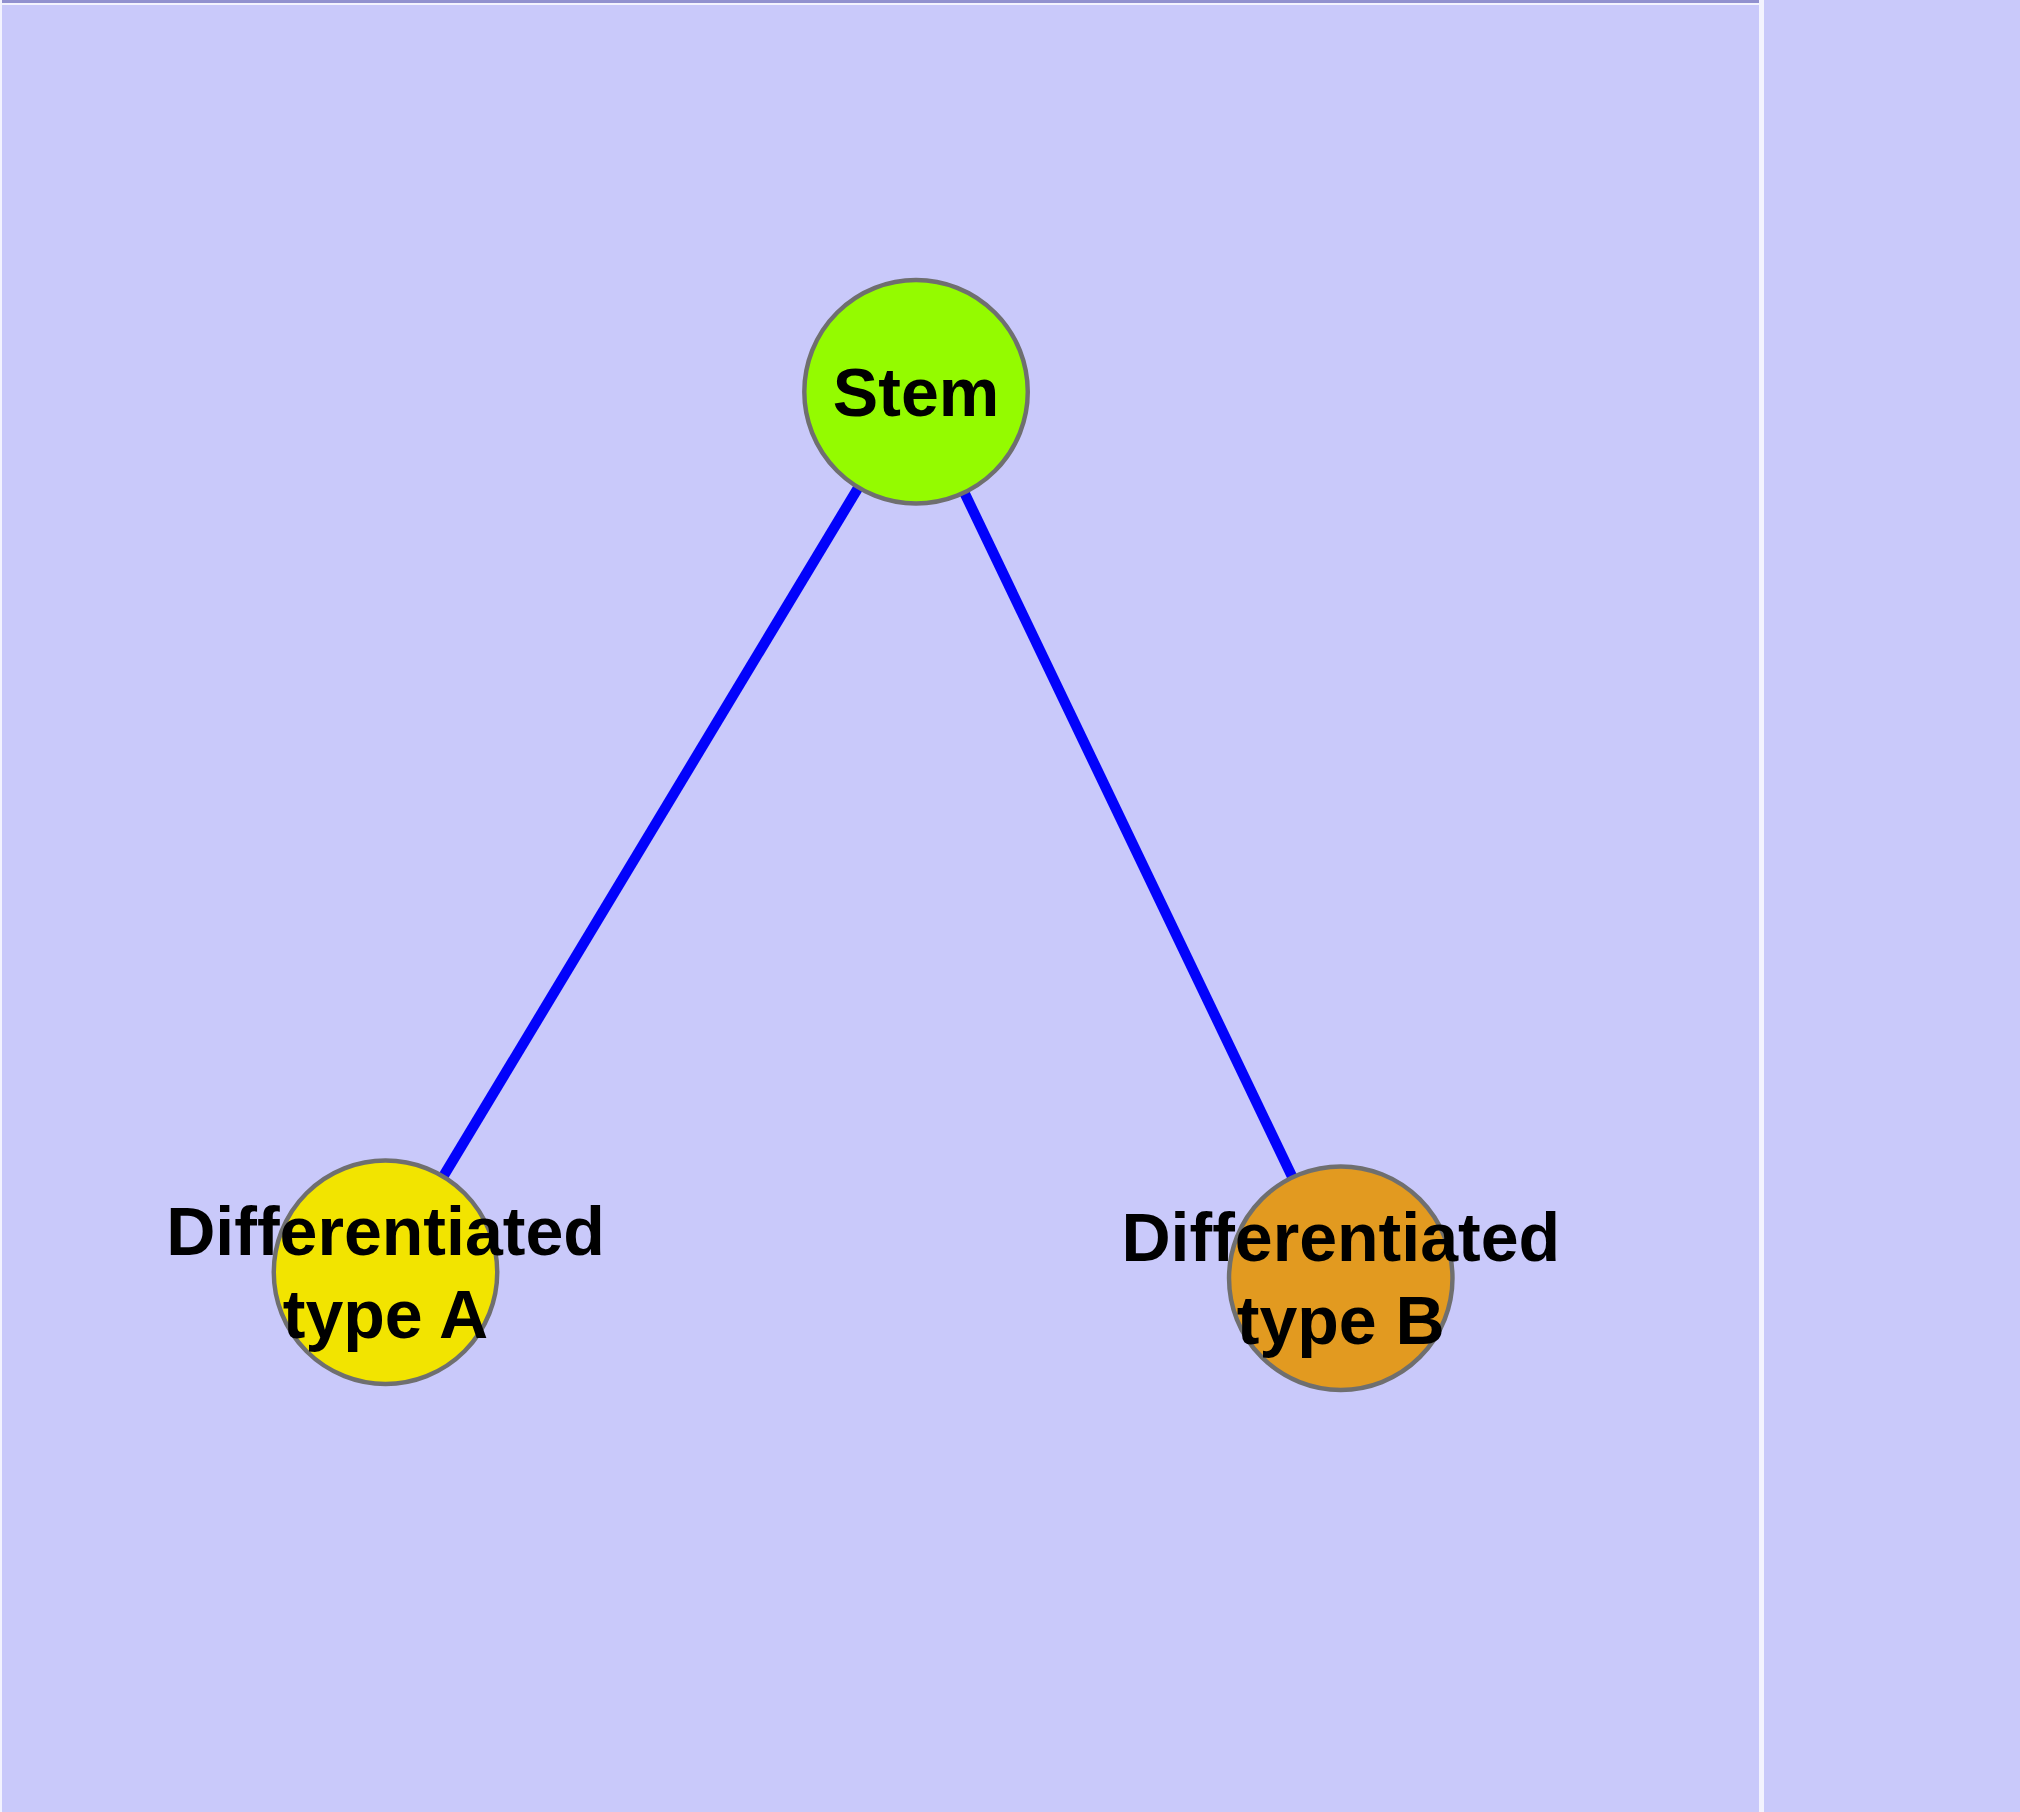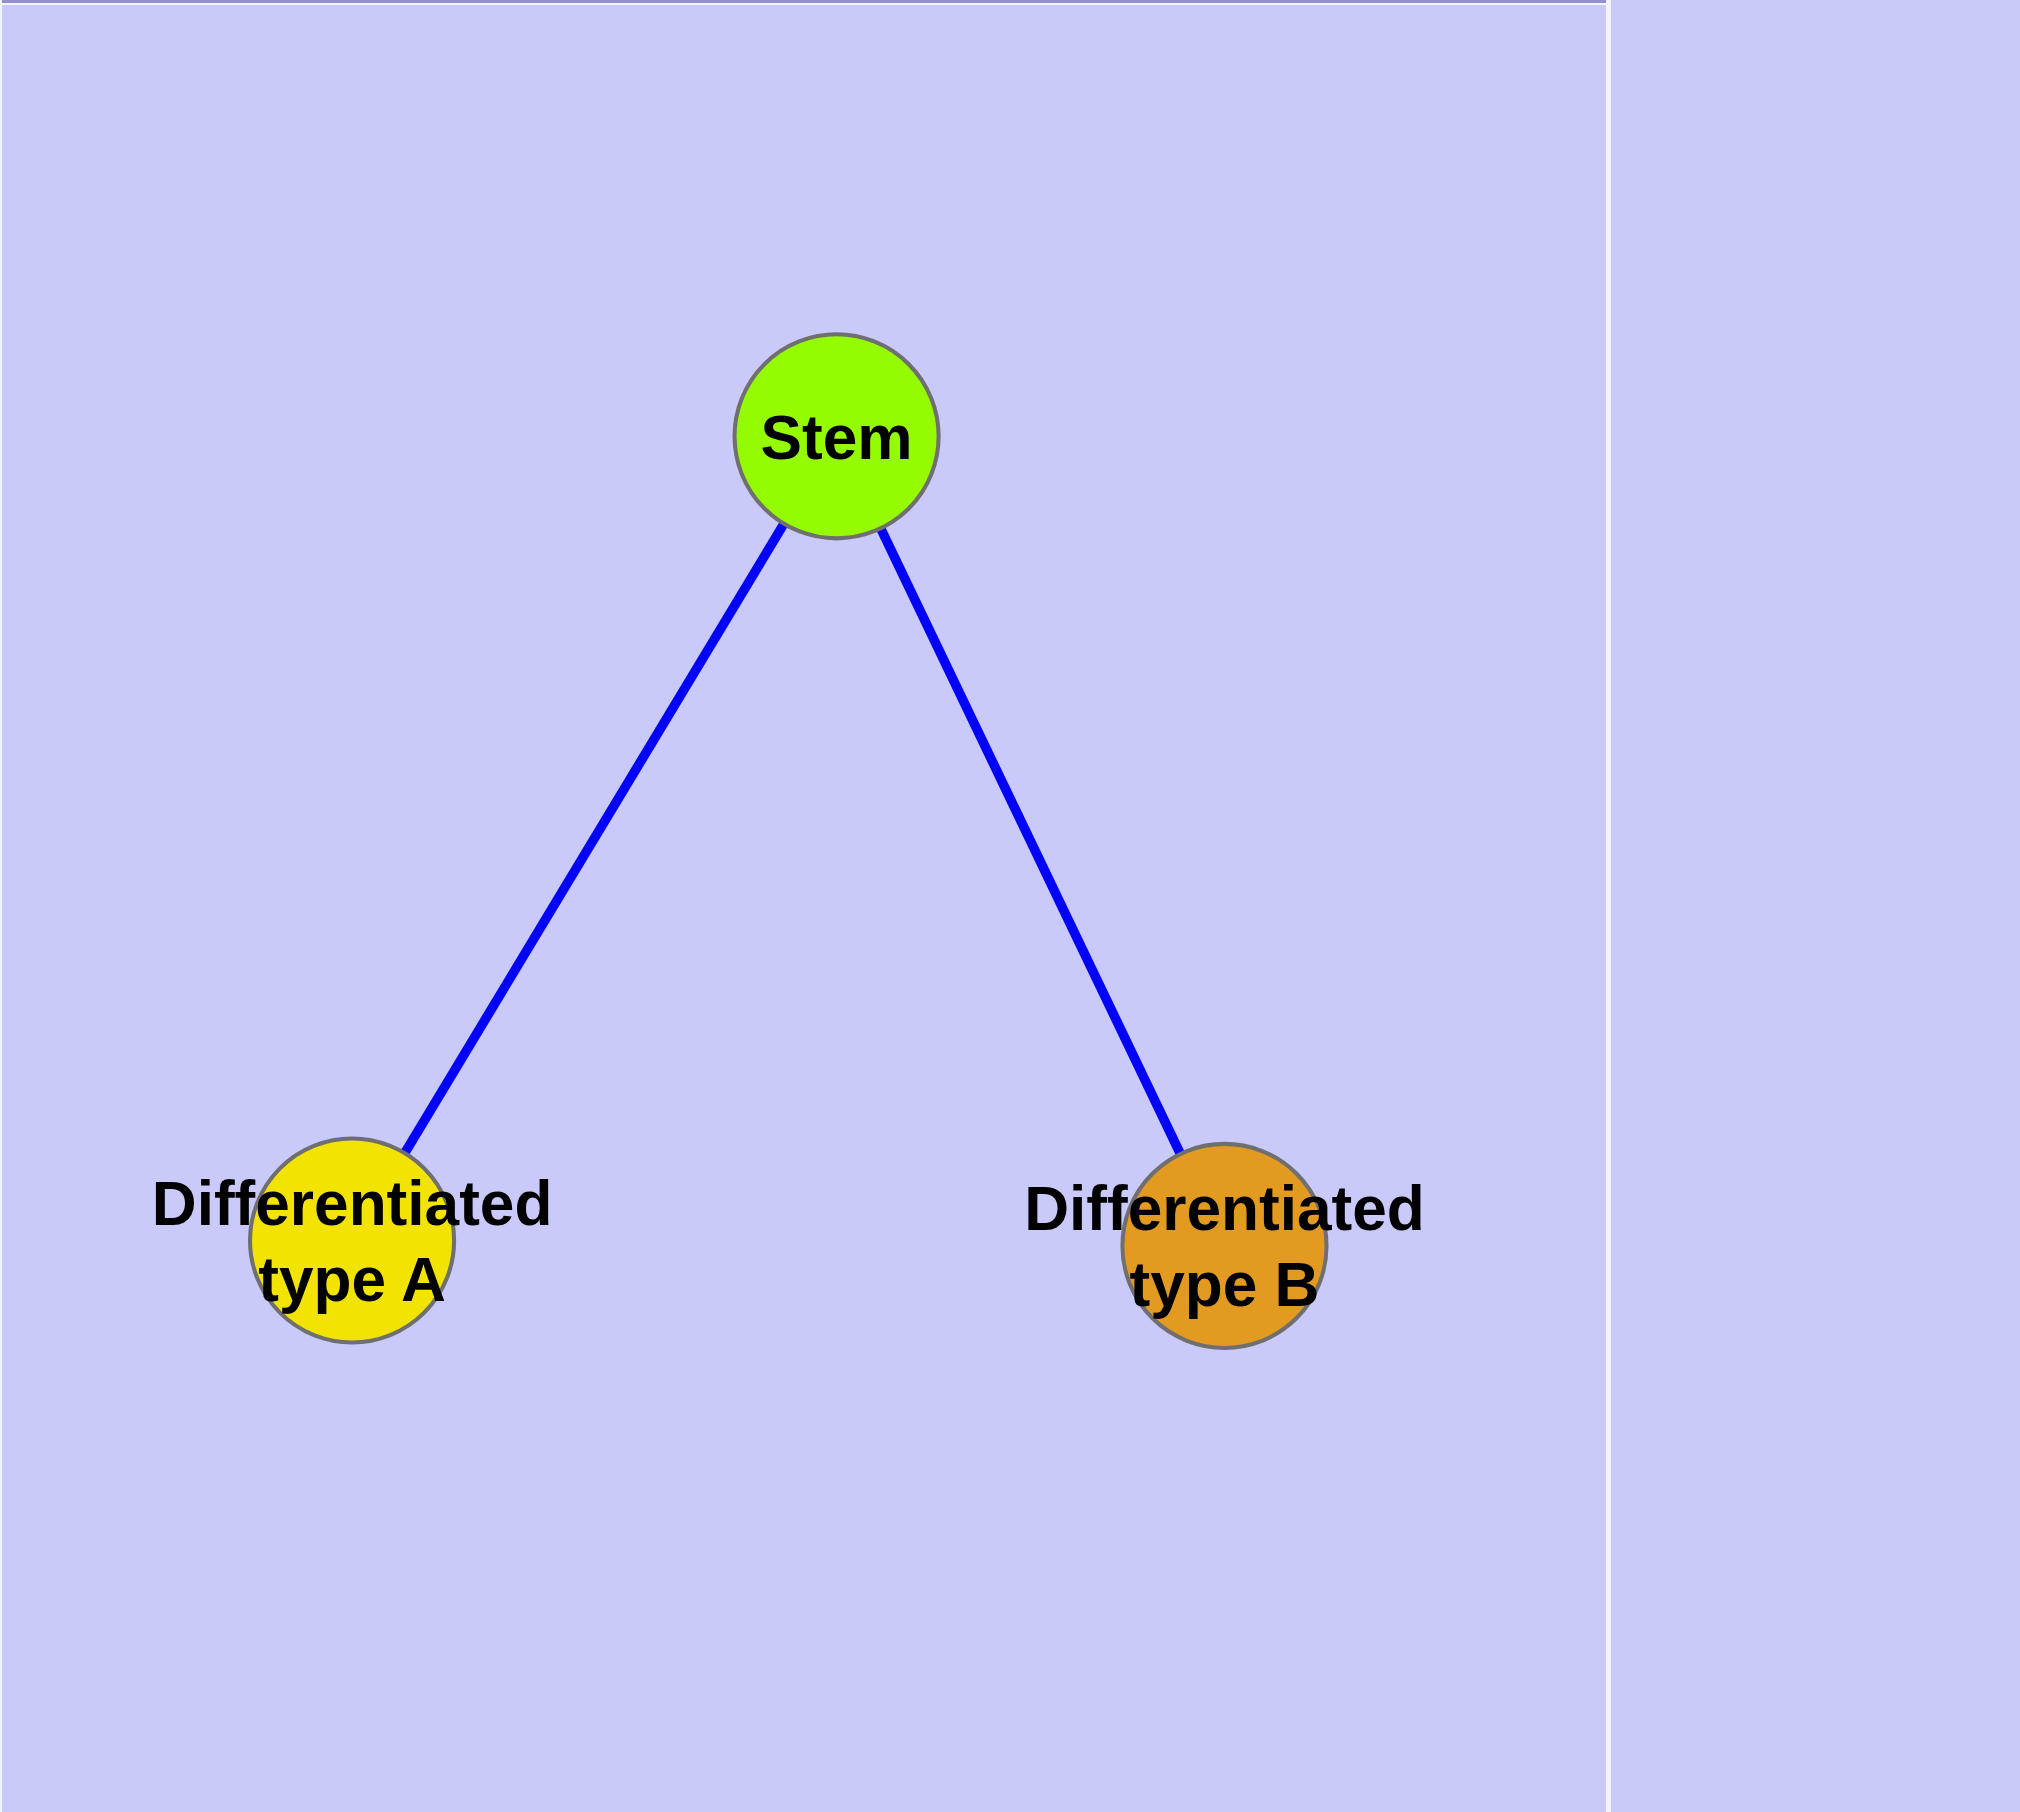--- a/index.html
+++ b/index.html
@@ -4,21 +4,21 @@
 <style>
   html, body {
     margin: 0;
     padding: 0;
     width: 2021px;
     height: 1812px;
     overflow: hidden;
   }
   #graph-window {
     position: relative;
-    width: 1611px;
+    width: 1764px;
     height: 1812px;
   }
   #graph-canvas {
     position: absolute;
     left: 0;
     top: 0;
     width: 100%;
     height: 100%;
     display: block;
   }

